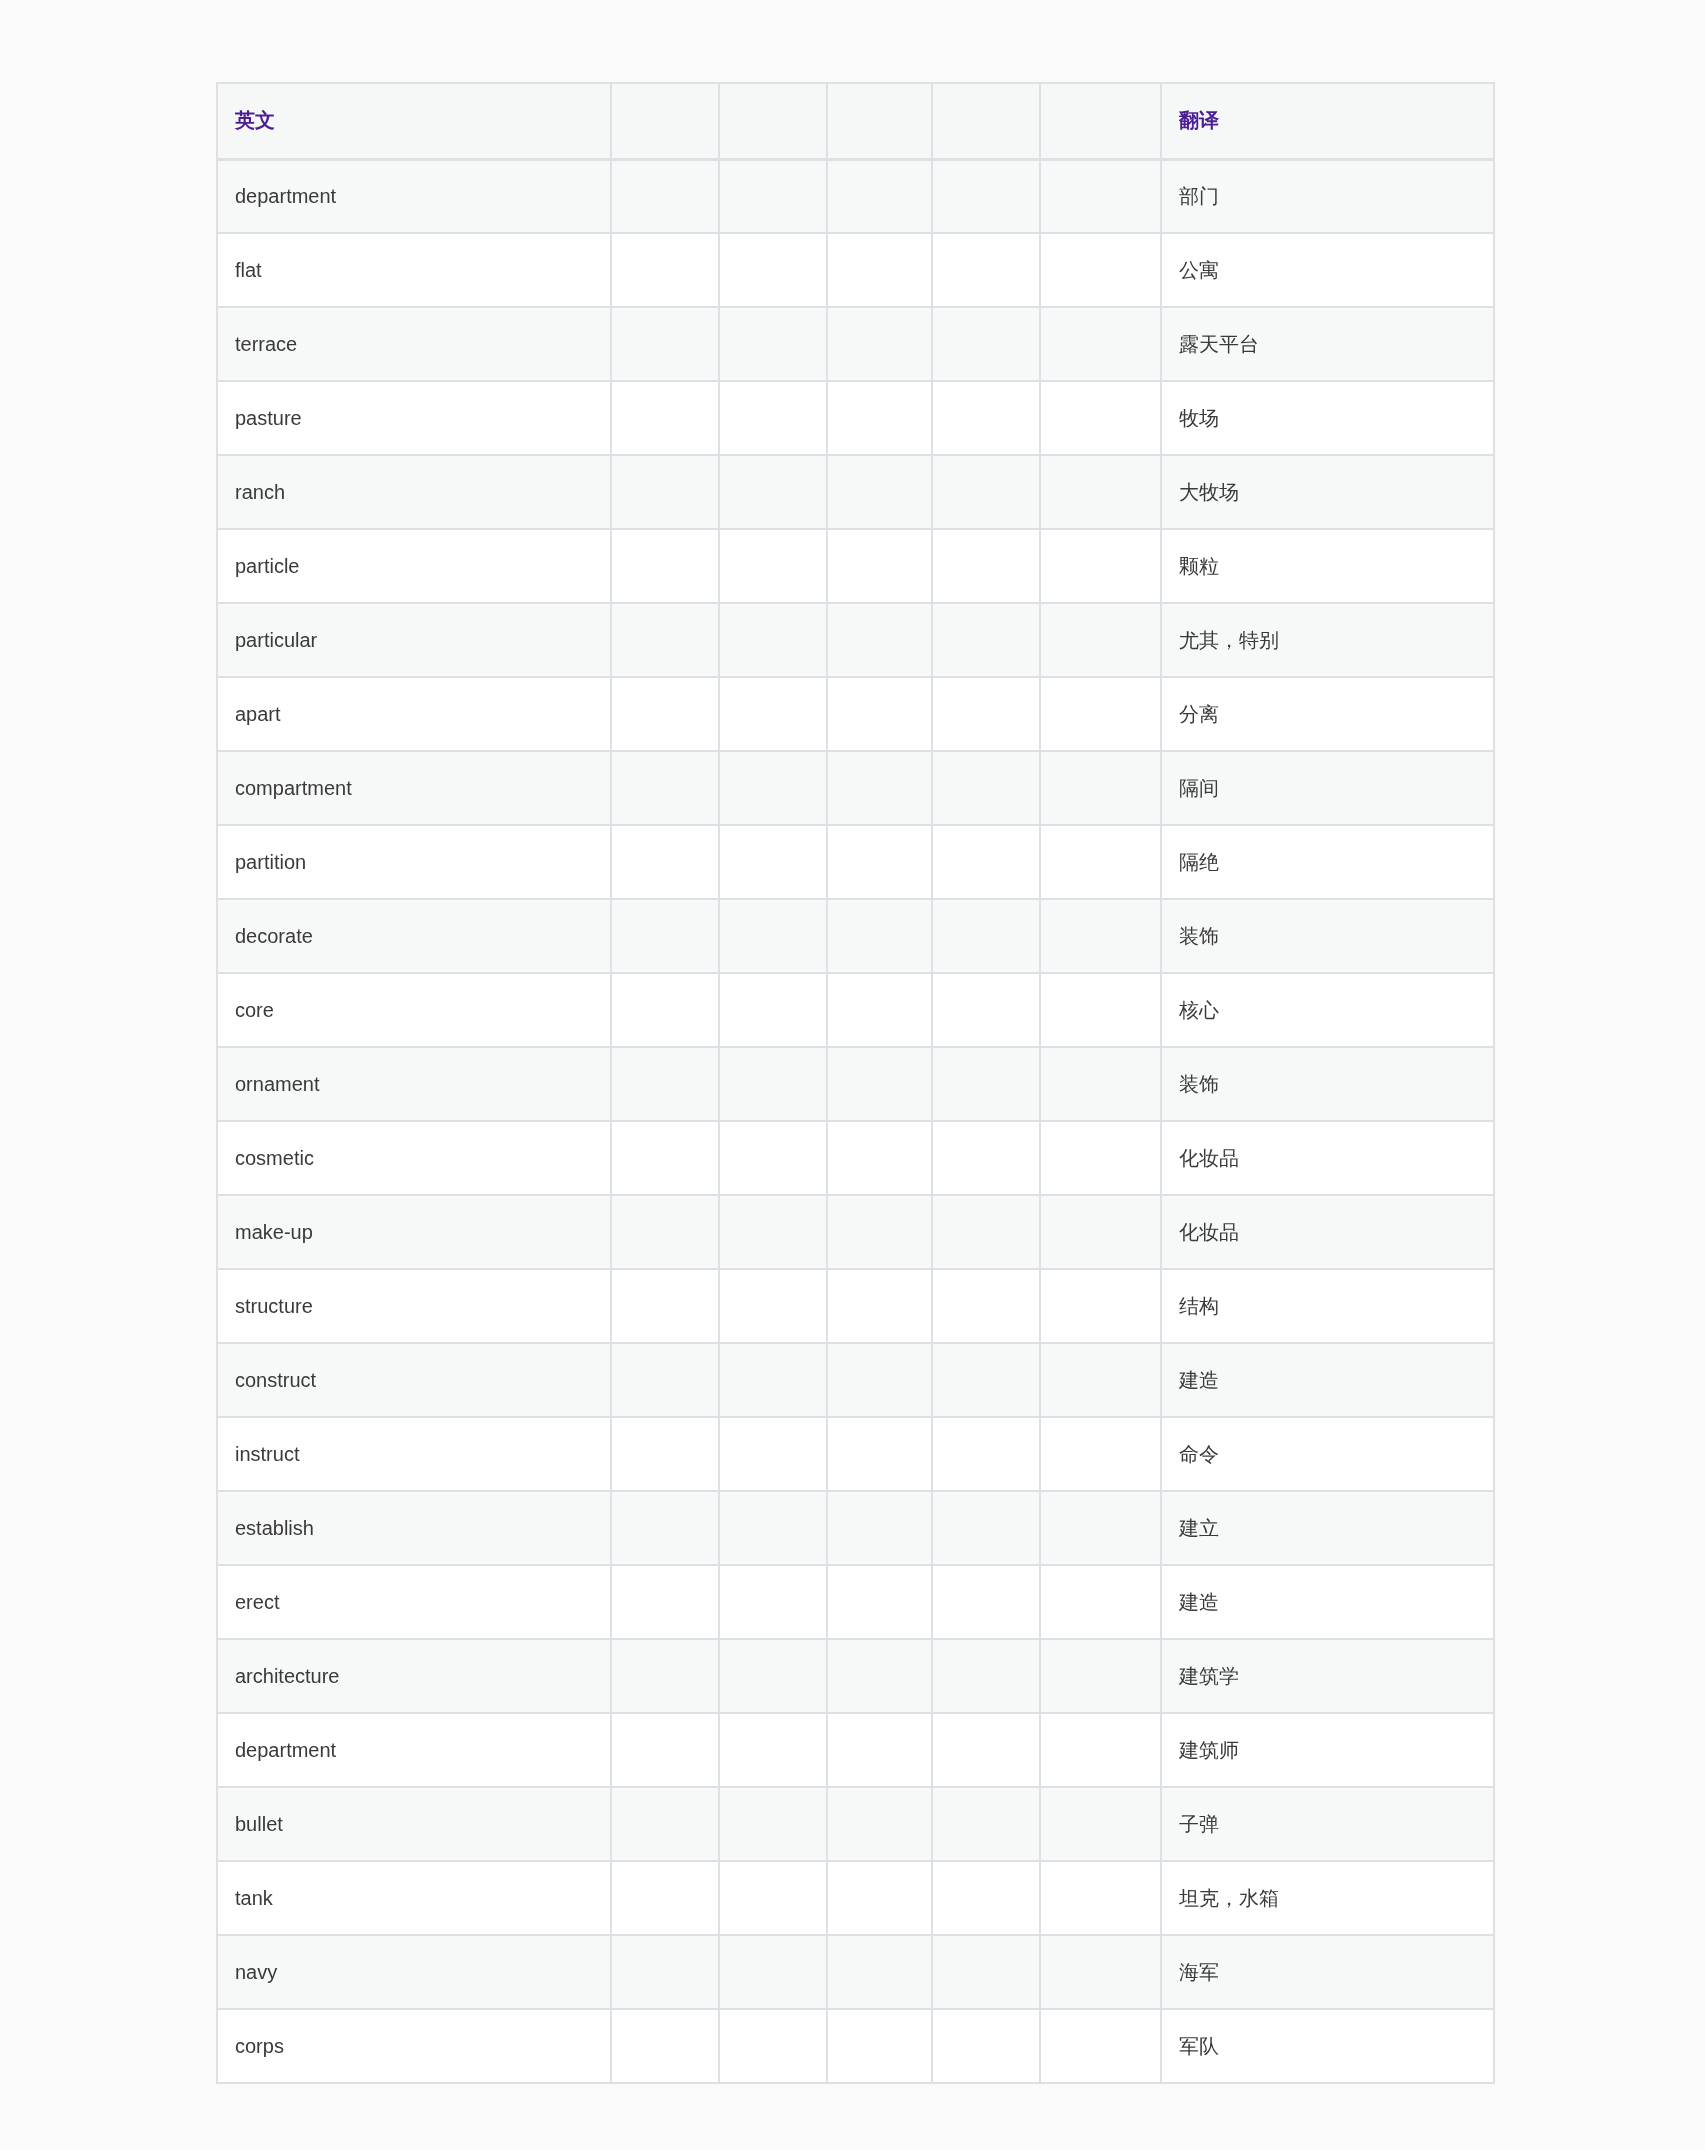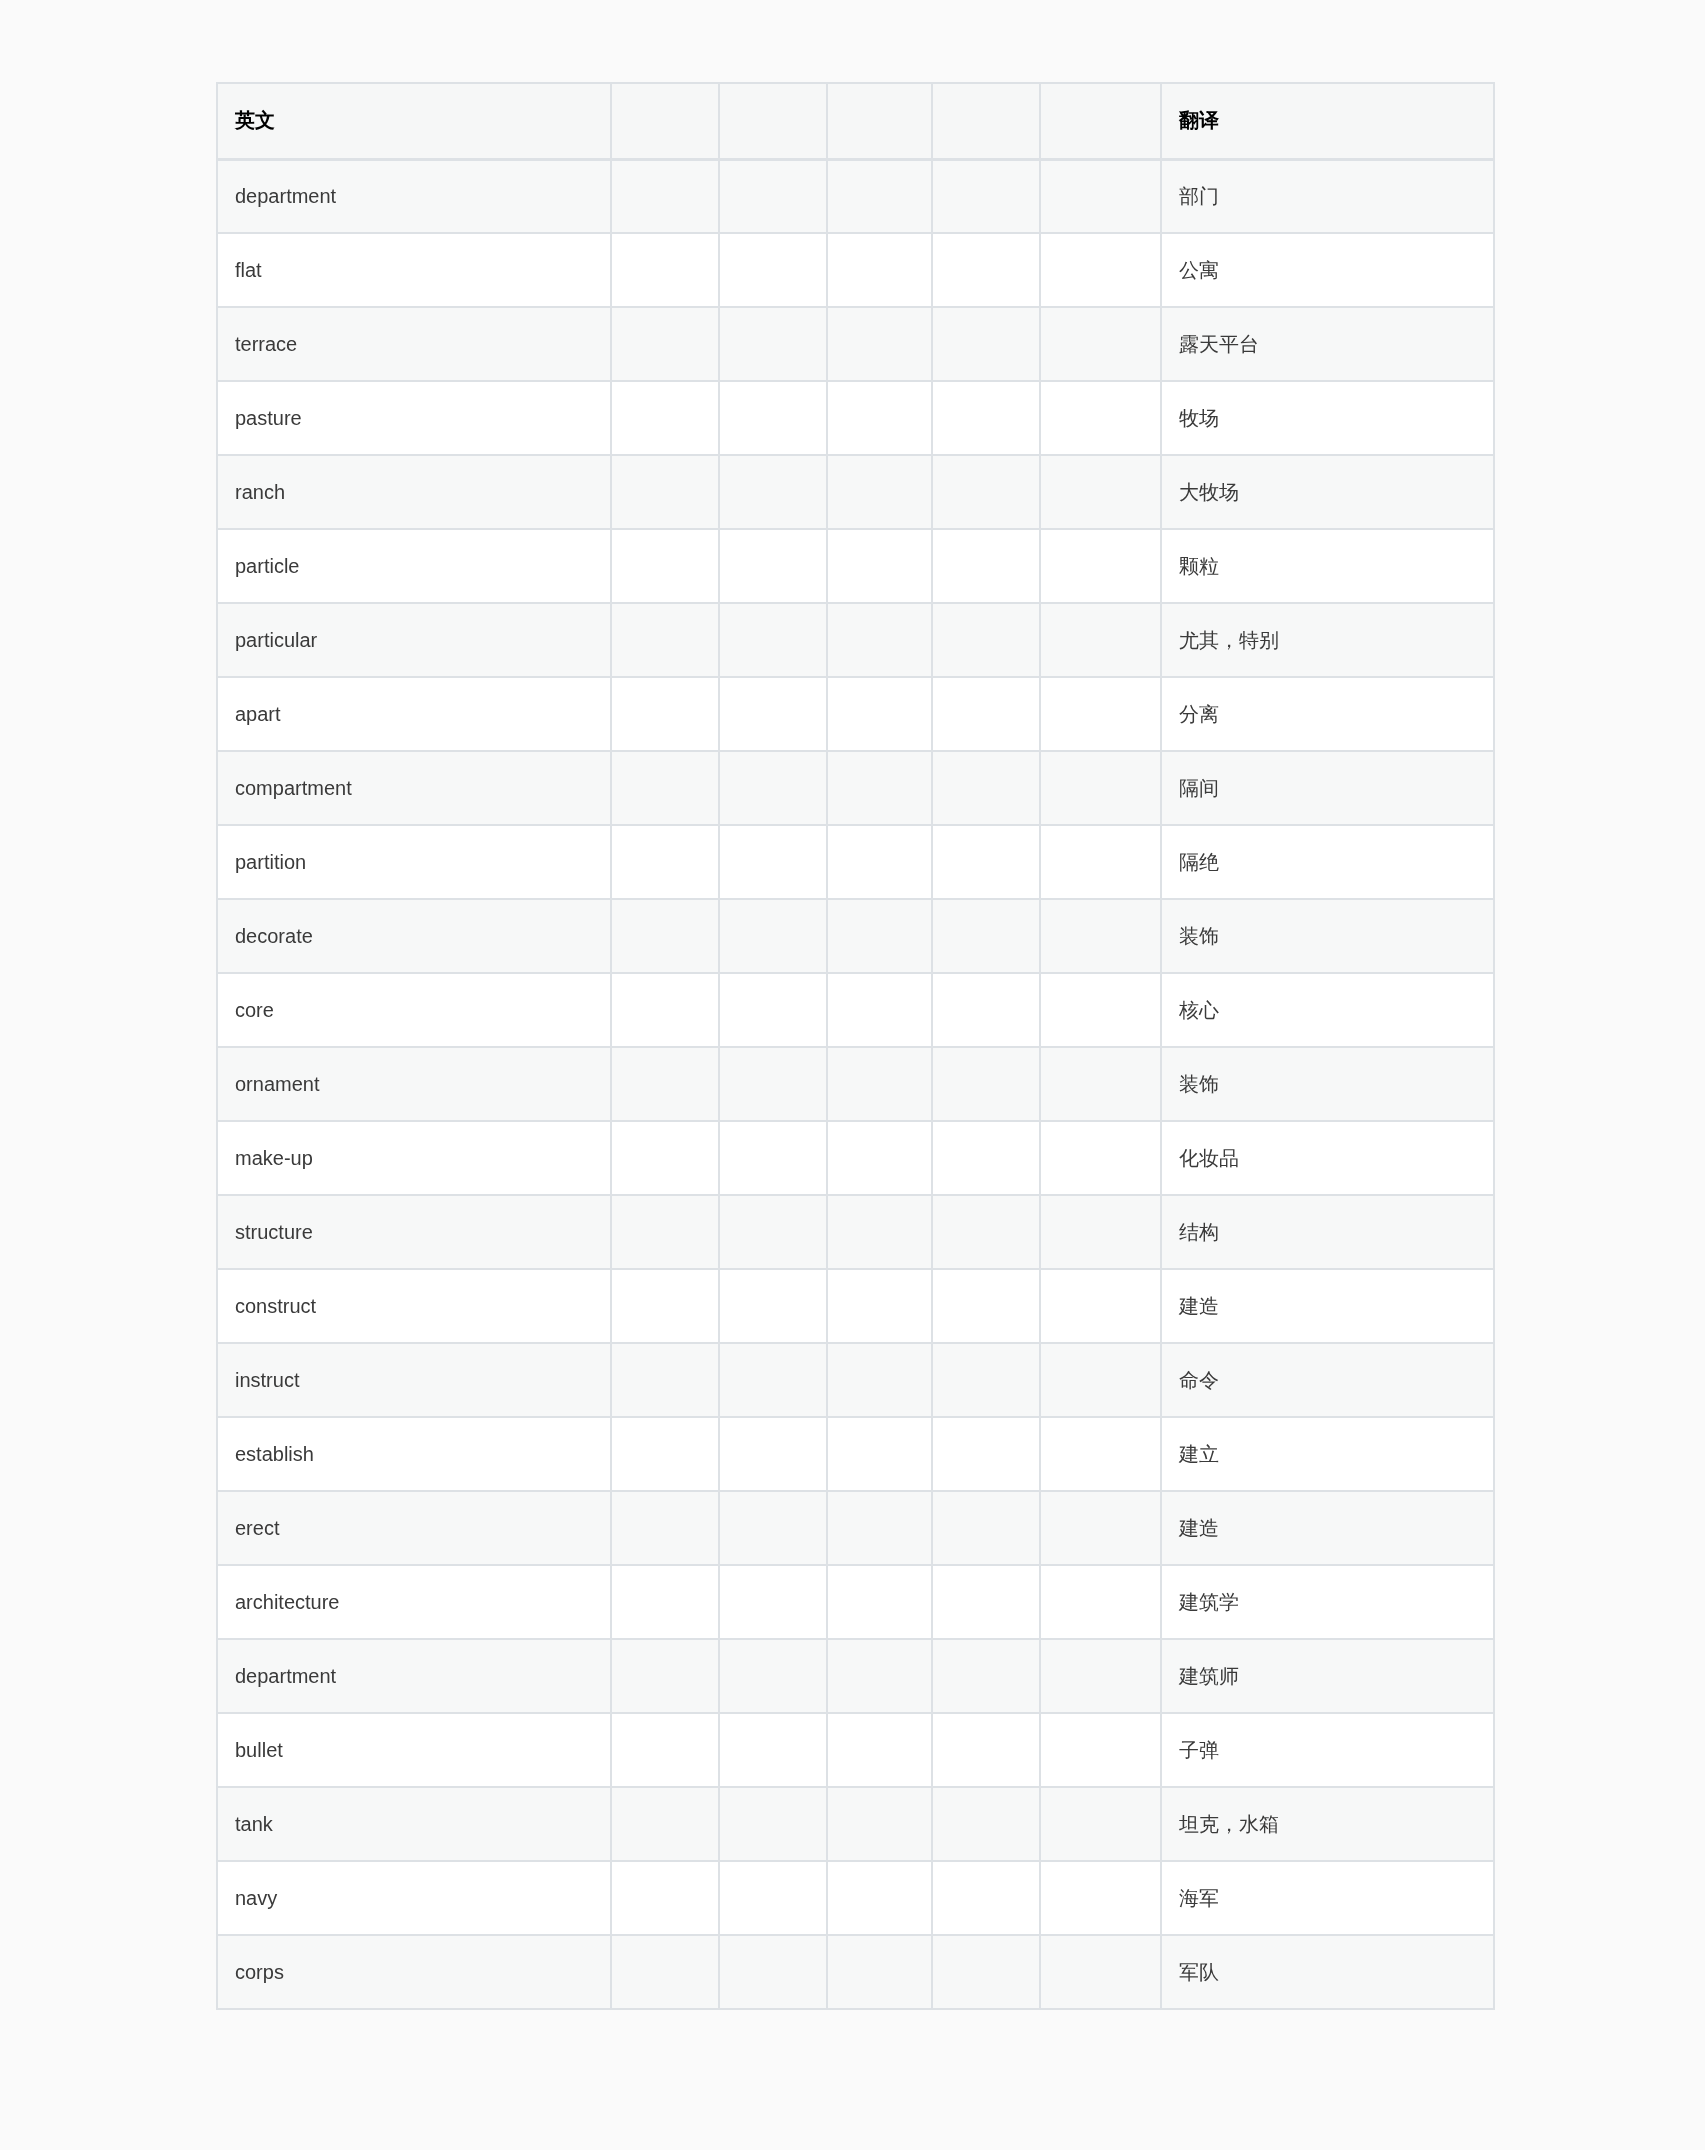--- a/index.html
+++ b/index.html
@@ -51,21 +51,21 @@
     font-size: 20px;
     line-height: 1.35;
     font-weight: normal;
     color: #3a3a3a;
     box-sizing: border-box;
     overflow: hidden;
     white-space: nowrap;
   }
   table.vocab thead th {
     font-weight: bold;
-    color: #000000;
+    color: #4c1d95;
     background: #f6f7f7;
     height: 76px;
     border-bottom-width: 3.4px;
     font-size: 20px;
   }
   table.vocab tbody tr:nth-child(odd) > td {
     background: #f7f8f8;
   }
   table.vocab tbody tr:nth-child(even) > td {
     background: #ffffff;
@@ -218,20 +218,29 @@
           <tr>
             <td class="cell-english">ornament</td>
             <td class="blank"></td>
             <td class="blank"></td>
             <td class="blank"></td>
             <td class="blank"></td>
             <td class="blank"></td>
             <td class="zh cell-translation">装饰</td>
           </tr>
           <tr>
+            <td class="cell-english">cosmetic</td>
+            <td class="blank"></td>
+            <td class="blank"></td>
+            <td class="blank"></td>
+            <td class="blank"></td>
+            <td class="blank"></td>
+            <td class="zh cell-translation">化妆品</td>
+          </tr>
+          <tr>
             <td class="cell-english">make-up</td>
             <td class="blank"></td>
             <td class="blank"></td>
             <td class="blank"></td>
             <td class="blank"></td>
             <td class="blank"></td>
             <td class="zh cell-translation">化妆品</td>
           </tr>
           <tr>
             <td class="cell-english">structure</td>

